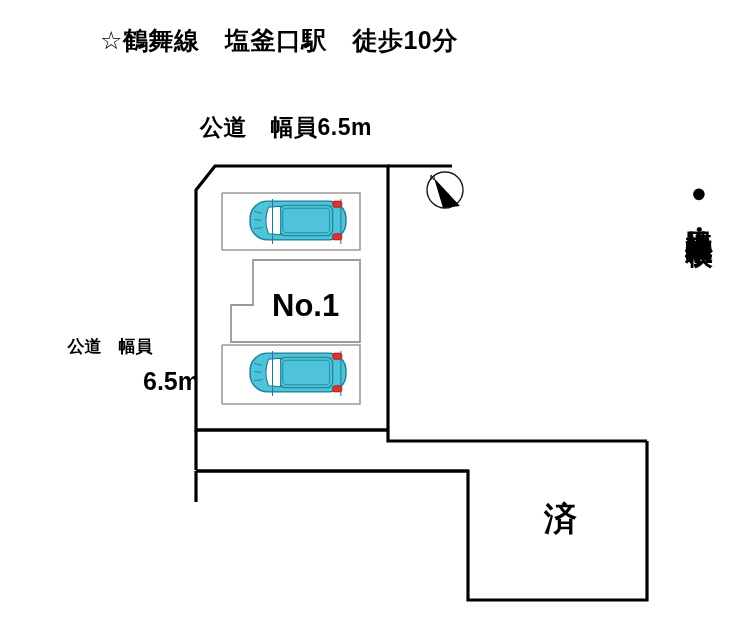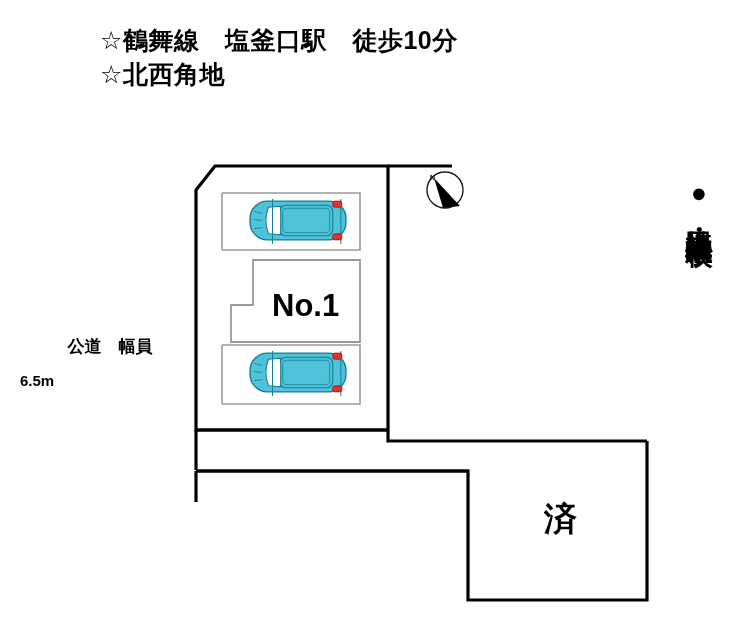--- a/index.html
+++ b/index.html
@@ -61,22 +61,22 @@
     font-size: 17px;
     font-weight: bold;
     line-height: 34px;
     white-space: pre;
   }
   .road-left-2 {
     position: absolute;
     left: 20px;
     top: 364px;
     width: 180px;
-    text-align: left;
-    font-size: 15px;
+    text-align: right;
+    font-size: 25px;
     font-weight: bold;
     line-height: 34px;
   }
   .school {
     position: absolute;
     left: 670px;
     top: 178px;
     width: 44px;
     font-size: 27px;
     font-weight: bold;
@@ -106,22 +106,22 @@
     font-weight: bold;
     font-family: "Liberation Sans", "DejaVu Sans", sans-serif;
   }
 </style>
 </head>
 <body>
 
 <div id="root">
 
   <div class="hdr">☆鶴舞線　塩釜口駅　徒歩10分</div>
-  <div class="hdr-line2">☆北西角地</div>
 
+  <div class="road-top">公道　幅員6.5m</div>
   <div class="road-left">公道　幅員</div>
   <div class="road-left-2">6.5m</div>
 
   <div class="school">●植田小学校・植田中学校</div>
 
   <svg class="plan" width="740" height="628" viewBox="0 0 740 628">
 
     <g>
 
       <path d="M 215 166 L 388 166 L 388 430 L 196 430 L 196 190 Z" fill="#ffffff" stroke="#000000" stroke-width="3.2" stroke-linejoin="miter"></path>

